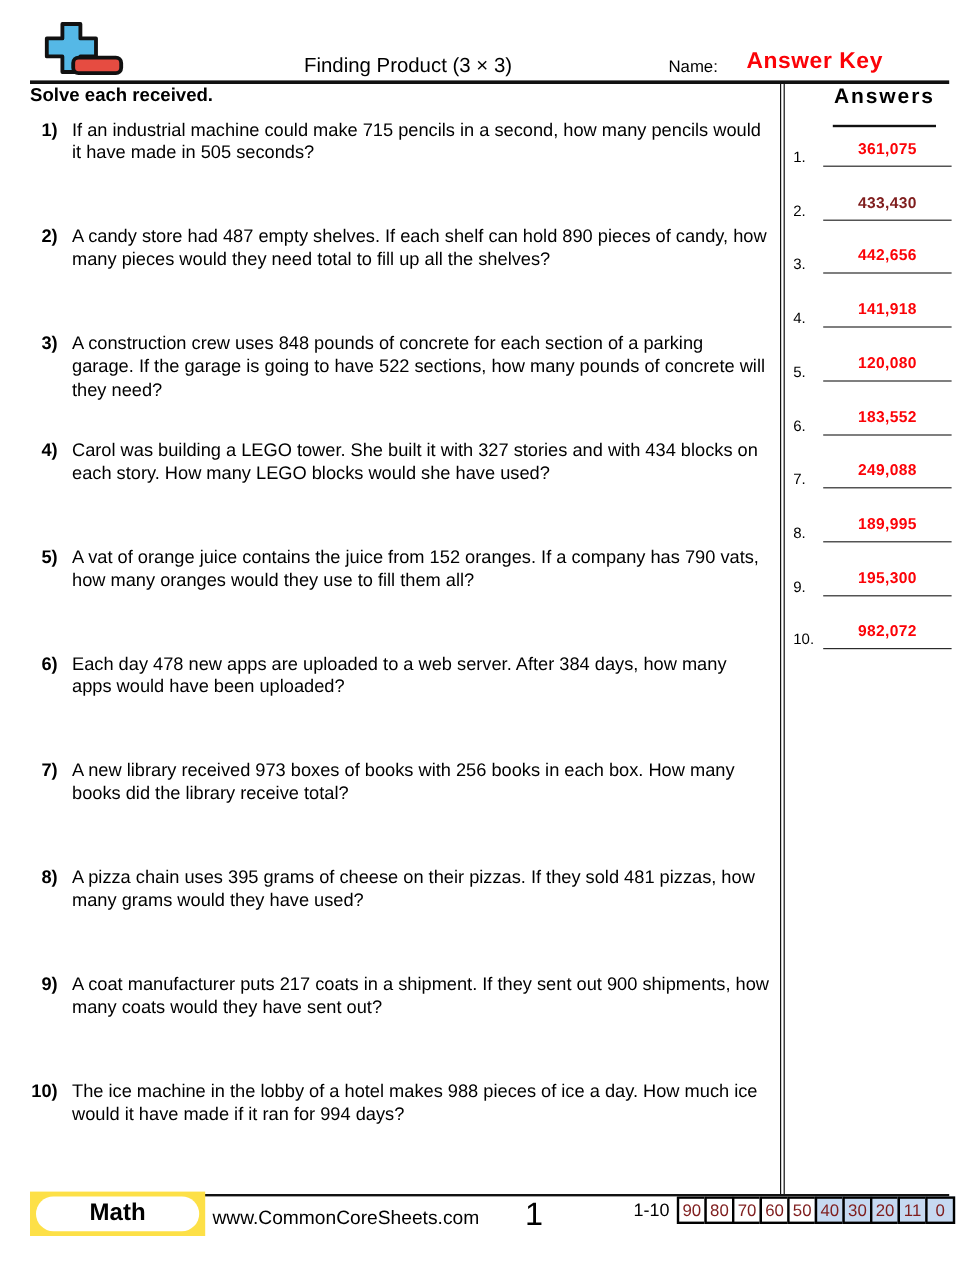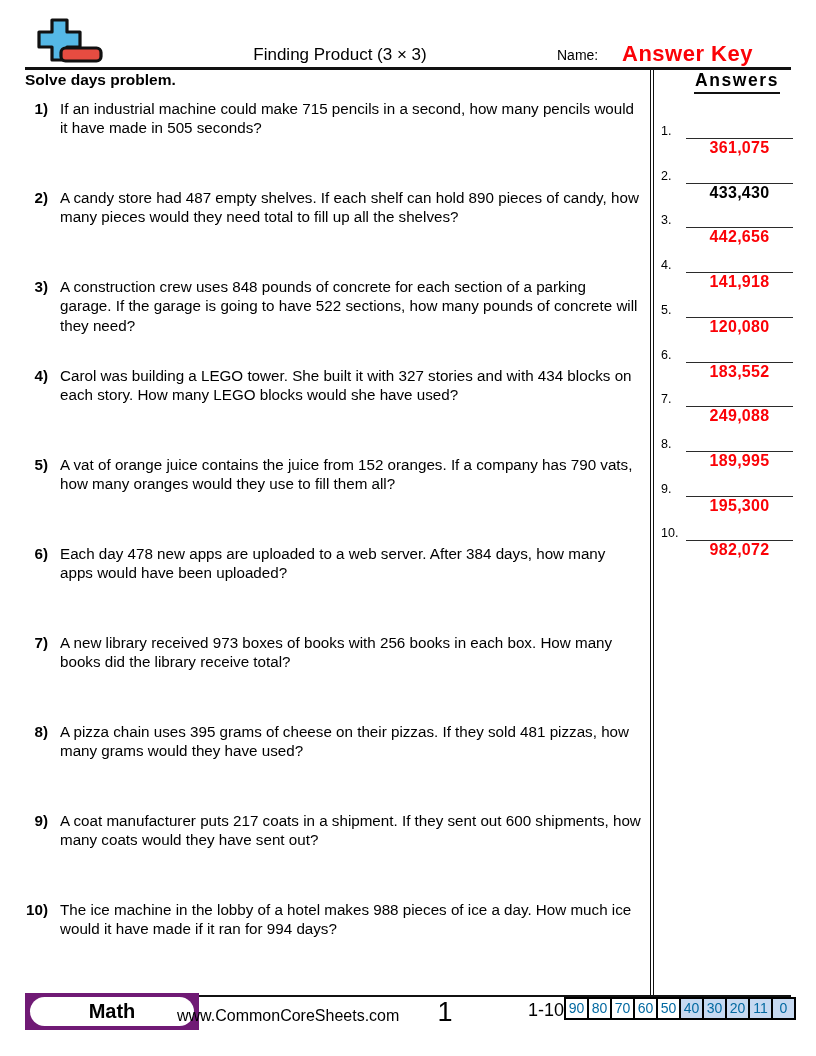--- a/index.html
+++ b/index.html
@@ -14,21 +14,21 @@
   .abs { position: absolute; }
 
   
   .logo-wrap { left: 30px; top: 17px; width: 76px; height: 50px; }
   .page-title {
     left: 0; top: 45px; width: 680px;
     text-align: center; font-size: 17px; color: #000;
   }
   .name-label { left: 557px; top: 47px; font-size: 14px; color: #000; }
   .name-value {
-    left: 622px; top: 41px; font-size: 22px; font-weight: bold;
+    left: 622px; top: 41px; font-size: 19px; font-weight: bold;
     letter-spacing: 0.5px;
     text-align: right;
   }
   .header-rule { left: 25px; top: 67px; width: 766px; height: 2.6px; background: #111; }
   .instructions { left: 25px; top: 71px; font-size: 15.5px; font-weight: bold; color: #000; }
 
   
   .problem {
     left: 21px; width: 620px;
     display: flex; align-items: flex-start;
@@ -40,69 +40,69 @@
   .problem-text { margin-left: 12px; width: 581px; }
 
   
   .divider {
     left: 650px; top: 69px; width: 4px; height: 927px;
     border-left: 1.9px solid #111; border-right: 1.9px solid #111;
   }
   .answers-heading-wrap { left: 672px; top: 70px; width: 130px; text-align: center; }
   .answers-heading {
     display: inline-block; font-size: 17.5px; font-weight: bold; letter-spacing: 1.6px;
-    border-bottom: 2px solid #111; padding: 0 1px 1px 1px; color: #000;
+    border-bottom: 2px solid #111; padding: 0 1px 13px 1px; color: #000;
   }
   .answer-row { left: 659px; width: 134px; height: 30px; }
   .answer-num { position: absolute; left: 2px; bottom: 1px; font-size: 12.5px; color: #000; }
   .answer-line {
     position: absolute; left: 27px; right: 0; top: 0; bottom: 0;
     border-bottom: 1.9px solid #2b2b2b; text-align: center;
   }
   .answer-value {
-    display: inline-block; font-size: 16px; font-weight: bold;
-    line-height: 29px; letter-spacing: 0.3px; margin-top: 24px;
+    display: inline-block; font-size: 13px; font-weight: bold;
+    line-height: 29px; letter-spacing: 0.3px;
   }
 
   
   .footer-rule { left: 25px; top: 995px; width: 766px; height: 2.4px; background: #111; }
-  .subject-box { left: 25px; top: 993px; width: 174px; height: 37px; background: #701a75; }
+  .subject-box { left: 25px; top: 993px; width: 146px; height: 37px; background: #fde047; }
   .subject-pill {
     position: absolute; left: 5px; top: 4px; right: 5px; bottom: 4px;
     background: #fff; border-radius: 16px;
     display: flex; align-items: center; justify-content: center;
     font-size: 20px; font-weight: bold; color: #000;
   }
   .website { left: 177px; top: 1007px; font-size: 16px; color: #000; text-decoration: none; }
   .page-number { left: 420px; top: 997px; width: 50px; text-align: center; font-size: 27px; color: #000; }
-  .score-range { left: 528px; top: 1000px; font-size: 18px; color: #000; }
+  .score-range { left: 528px; top: 1000px; font-size: 15px; color: #000; }
   .score-table { left: 564px; top: 997px; display: flex; }
   .score-cell {
     width: 25px; height: 23px; margin-left: -2px;
     border: 2px solid #000; background: #fff;
-    text-align: center; font-size: 14px; line-height: 19px; color: #0369a1;
+    text-align: center; font-size: 14px; line-height: 19px; color: #7f1d1d;
   }
   .score-cell:first-child { margin-left: 0; }
   .score-cell.hl { background: #c6d9f1; text-align: center; }
 </style>
 </head>
 <body>
 
 <div class="abs logo-wrap">
   <svg width="76" height="50" viewBox="0 0 76 50">
     <path d="M 22 3 h 15 v 12 h 13 v 15 h -13 v 13 h -15 v -13 h -13 v -15 h 13 z" fill="#55b8e6" stroke="#111" stroke-width="3.2" stroke-linejoin="round"></path>
     <rect x="31" y="31" width="40" height="13" rx="4.5" fill="#e64c41" stroke="#111" stroke-width="3.2"></rect>
   </svg>
 </div>
 
 <div class="abs page-title">Finding Product (3 × 3)</div>
 <div class="abs name-label">Name:</div>
 <div class="abs name-value" style="color:#fb0207;">Answer Key</div>
 <div class="abs header-rule"></div>
-<div class="abs instructions">Solve days problem.</div>
+<div class="abs instructions">Solve each received.</div>
 
 <div class="abs problem" style="top:99px">
   <span class="problem-num">1)</span>
   <span class="problem-text">If an industrial machine could make 715 pencils in a second, how many pencils would it have made in 505 seconds?</span>
 </div>
 <div class="abs problem" style="top:188px">
   <span class="problem-num">2)</span>
   <span class="problem-text">A candy store had 487 empty shelves. If each shelf can hold 890 pieces of candy, how many pieces would they need total to fill up all the shelves?</span>
 </div>
 <div class="abs problem" style="top:277px">
@@ -124,40 +124,40 @@
 <div class="abs problem" style="top:633px">
   <span class="problem-num">7)</span>
   <span class="problem-text">A new library received 973 boxes of books with 256 books in each box. How many books did the library receive total?</span>
 </div>
 <div class="abs problem" style="top:722px">
   <span class="problem-num">8)</span>
   <span class="problem-text">A pizza chain uses 395 grams of cheese on their pizzas. If they sold 481 pizzas, how many grams would they have used?</span>
 </div>
 <div class="abs problem" style="top:811px">
   <span class="problem-num">9)</span>
-  <span class="problem-text">A coat manufacturer puts 217 coats in a shipment. If they sent out 600 shipments, how many coats would they have sent out?</span>
+  <span class="problem-text">A coat manufacturer puts 217 coats in a shipment. If they sent out 900 shipments, how many coats would they have sent out?</span>
 </div>
 <div class="abs problem" style="top:900px">
   <span class="problem-num">10)</span>
   <span class="problem-text">The ice machine in the lobby of a hotel makes 988 pieces of ice a day. How much ice would it have made if it ran for 994 days?</span>
 </div>
 
 <div class="abs divider"></div>
 
 <div class="abs answers-heading-wrap">
   <span class="answers-heading">Answers</span>
 </div>
 
 <div class="abs answer-row" style="top:109px">
   <span class="answer-num">1.</span>
   <span class="answer-line"><span class="answer-value" style="color:#fb0207;">361,075</span></span>
 </div>
 <div class="abs answer-row" style="top:154px">
   <span class="answer-num">2.</span>
-  <span class="answer-line"><span class="answer-value" style="color:#000000;">433,430</span></span>
+  <span class="answer-line"><span class="answer-value" style="color:#7f1d1d;">433,430</span></span>
 </div>
 <div class="abs answer-row" style="top:198px">
   <span class="answer-num">3.</span>
   <span class="answer-line"><span class="answer-value" style="color:#fb0207;">442,656</span></span>
 </div>
 <div class="abs answer-row" style="top:243px">
   <span class="answer-num">4.</span>
   <span class="answer-line"><span class="answer-value" style="color:#fb0207;">141,918</span></span>
 </div>
 <div class="abs answer-row" style="top:288px">

